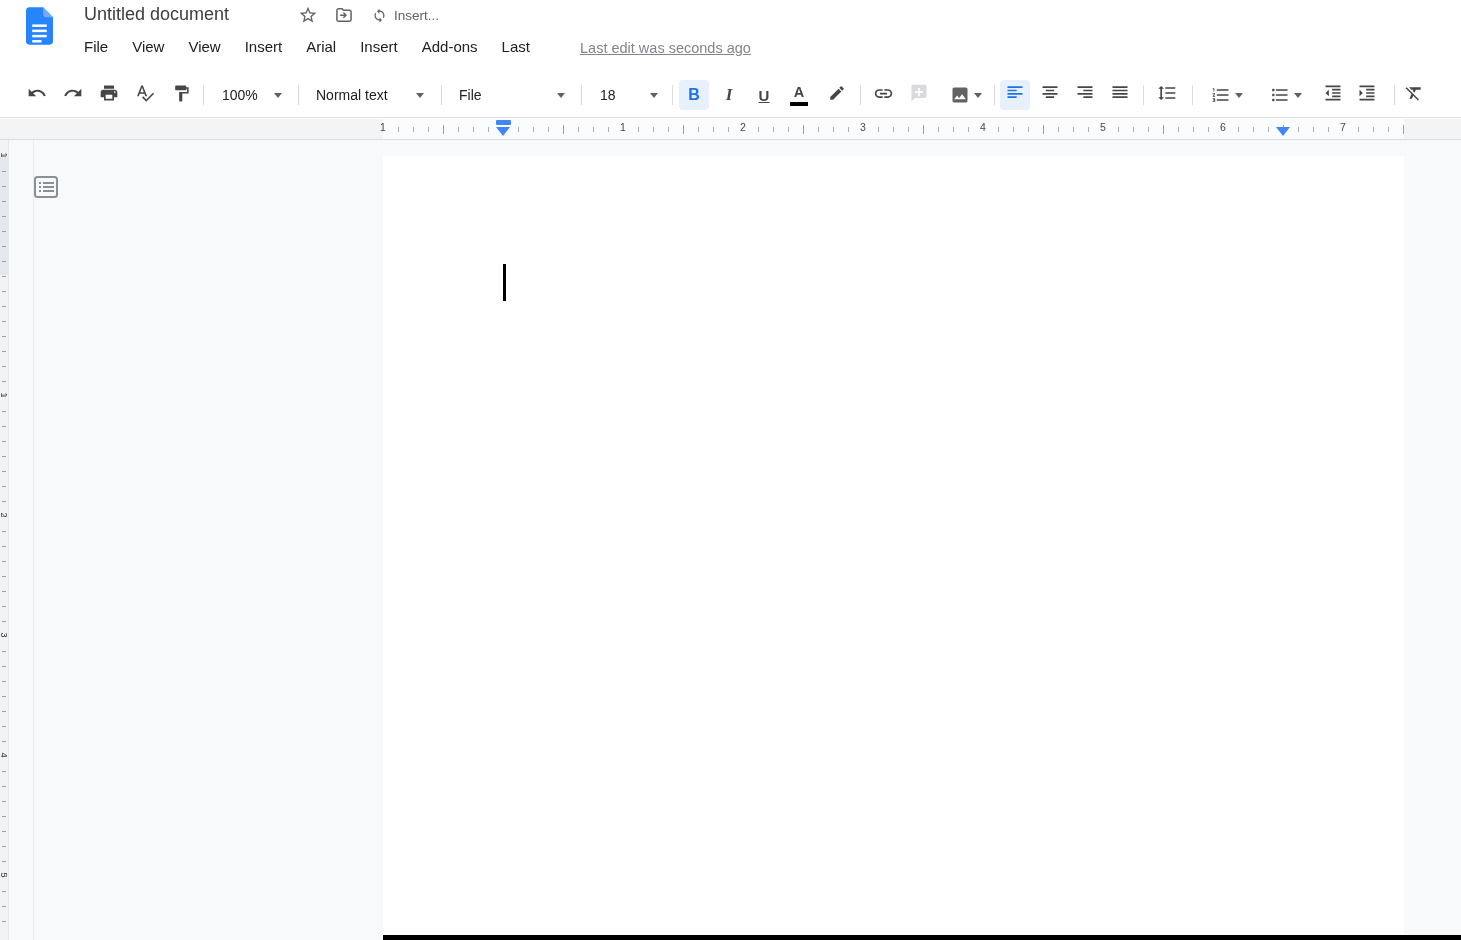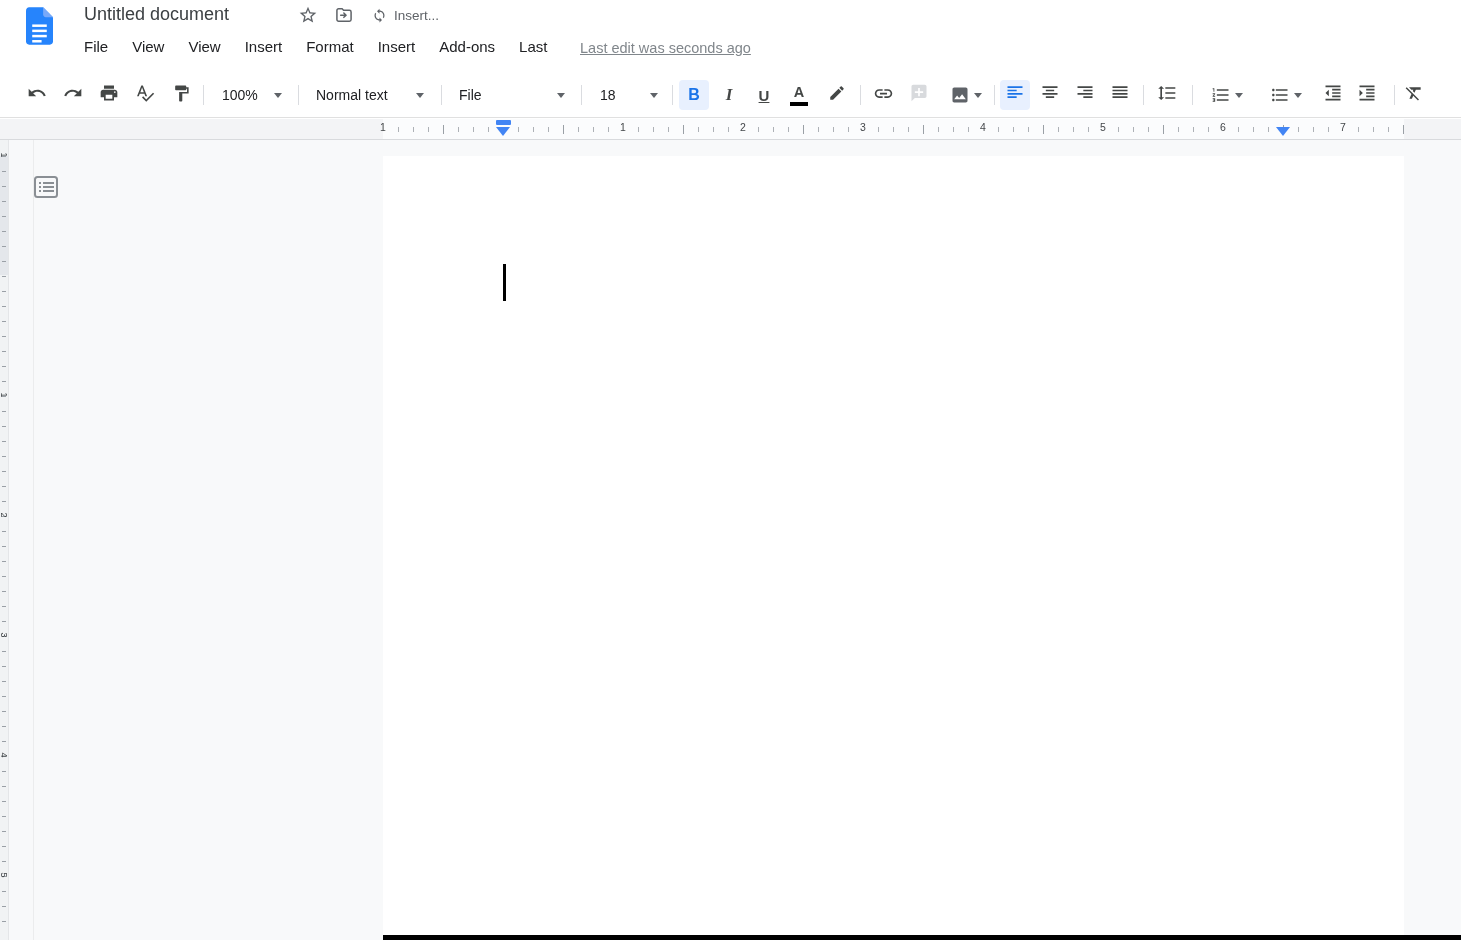--- a/index.html
+++ b/index.html
@@ -103,21 +103,21 @@
         </svg>
       </span>
       <span>Insert...</span>
     </div>
 
     <nav class="menubar">
       <span>File</span>
       <span>View</span>
       <span>View</span>
       <span>Insert</span>
-      <span>Format</span>
+      <span>Arial</span>
       <span>Insert</span>
       <span>Add-ons</span>
       <span>Last</span>
     </nav>
     <div class="last-edit">Last edit was seconds ago</div>
   </div>
 
   <div class="toolbar">
 
     <div class="tb-btn" style="left:22px;">

